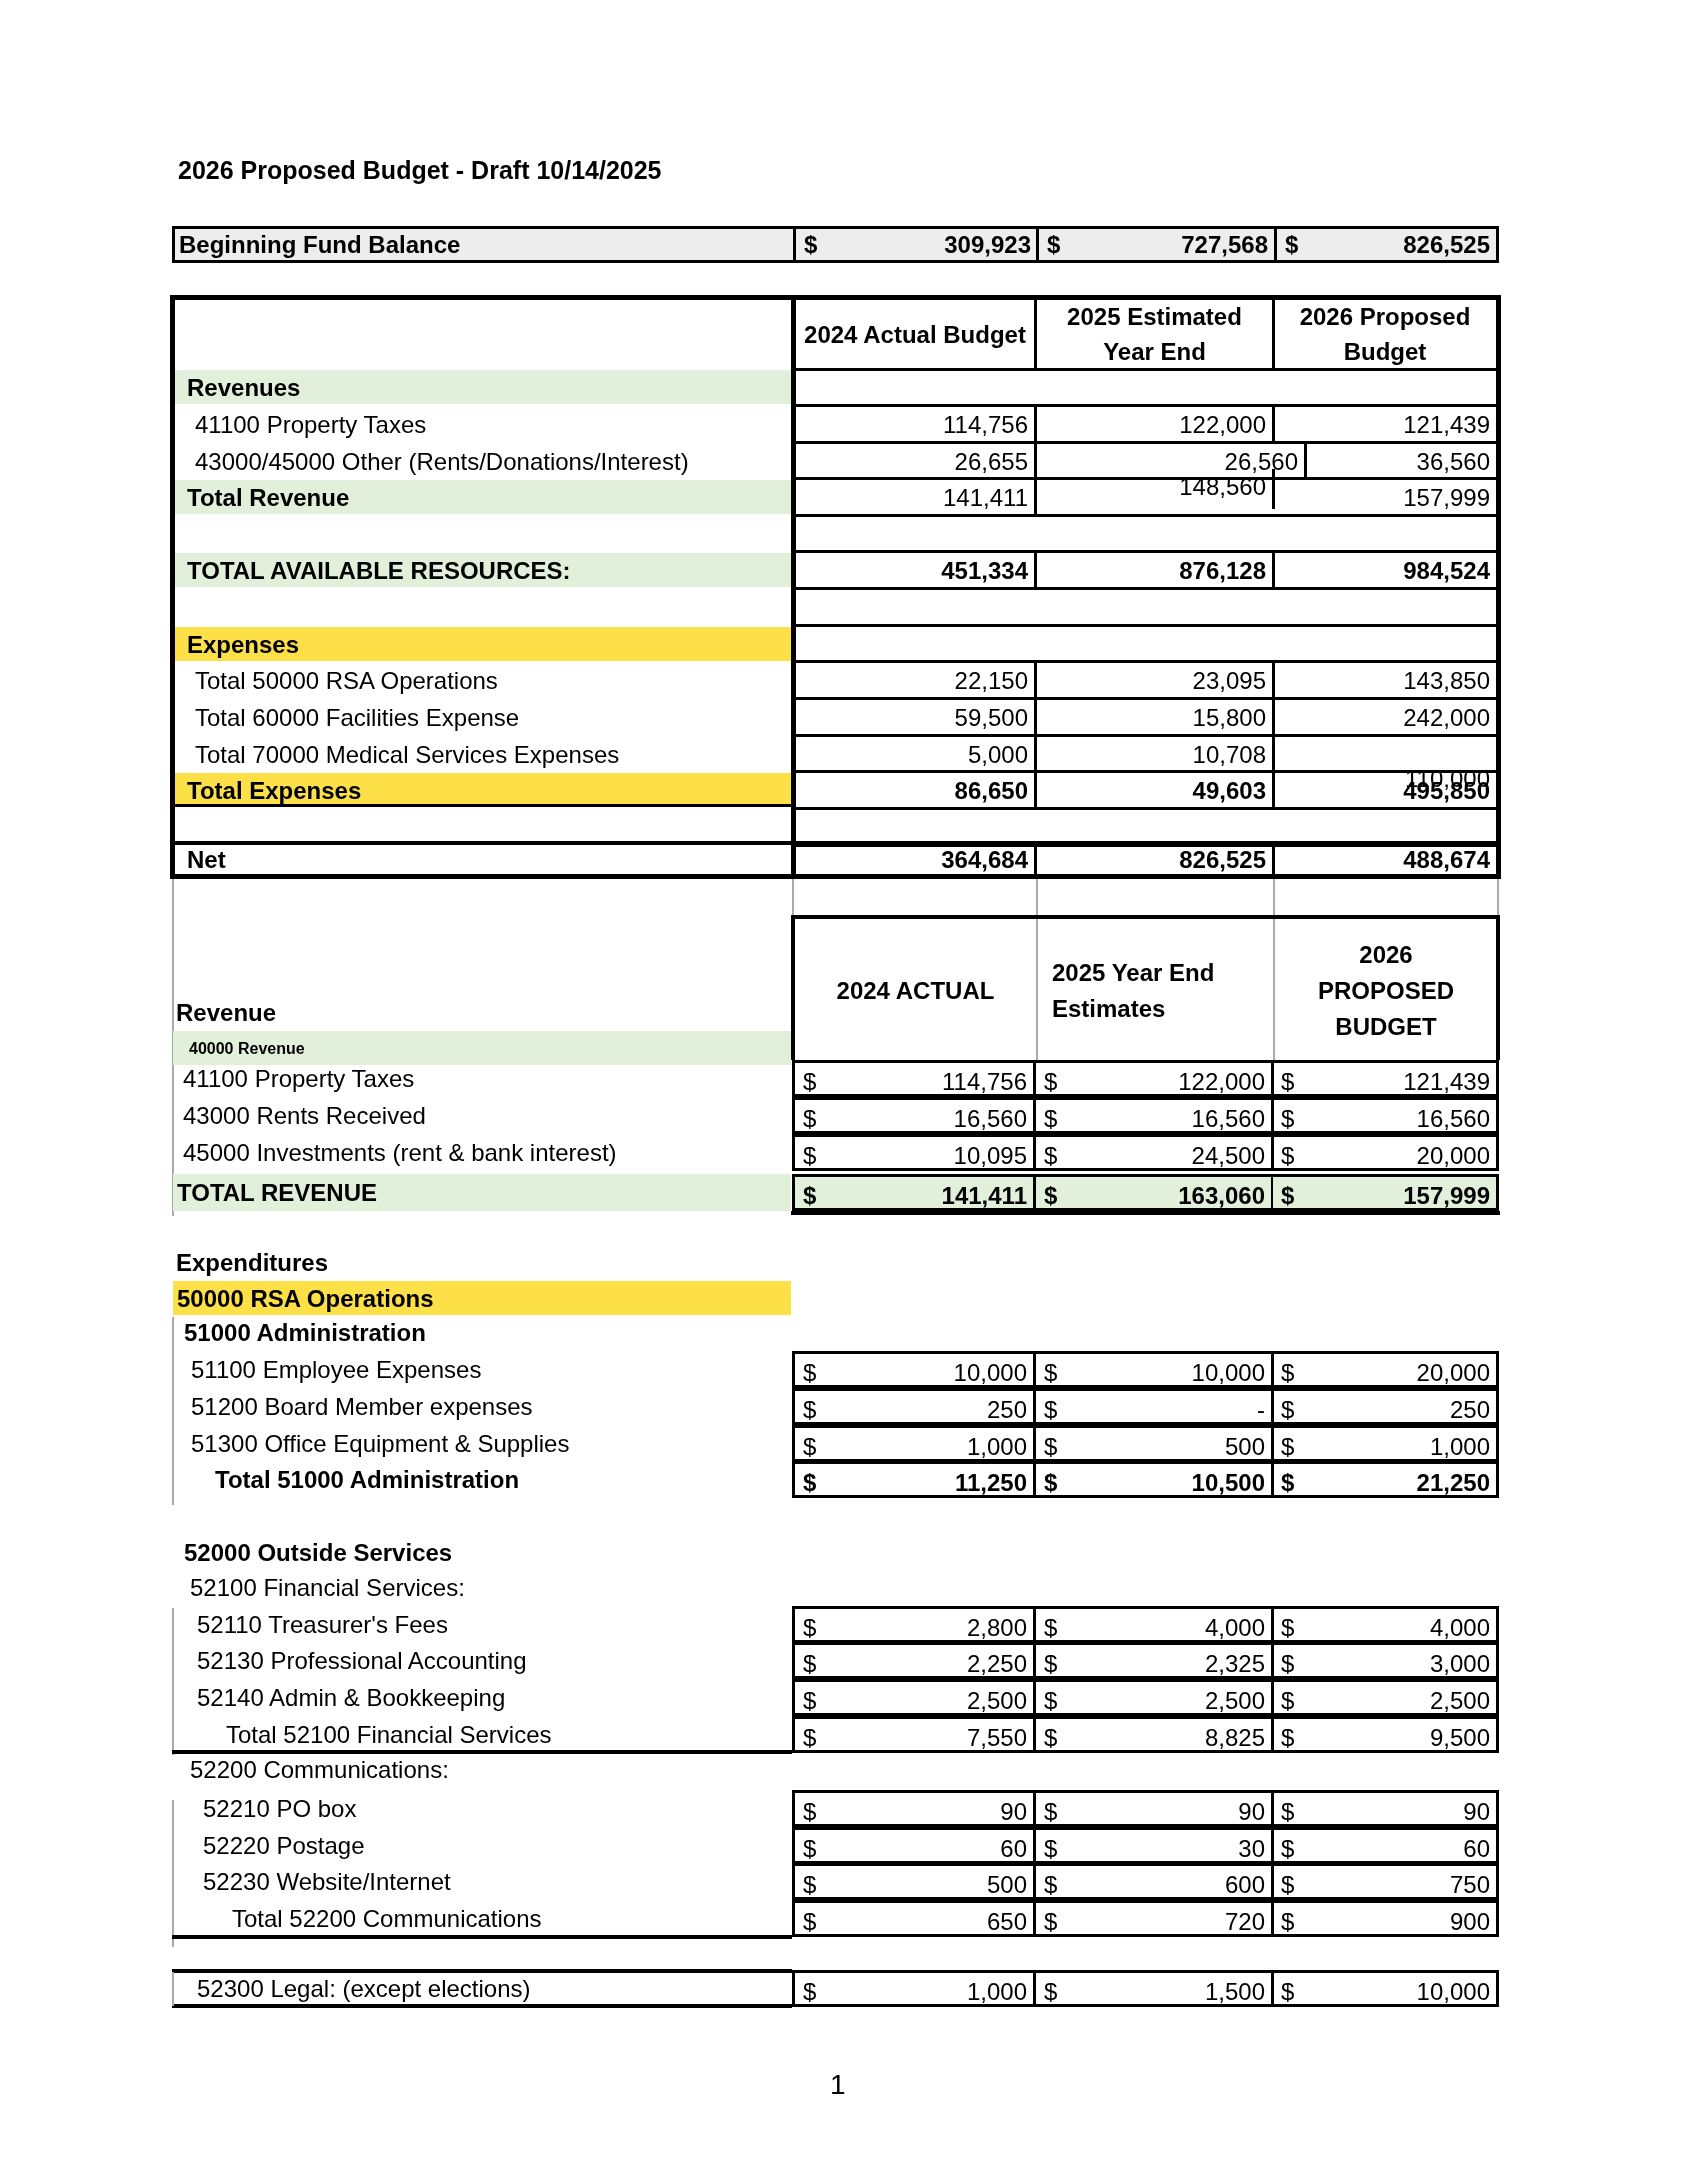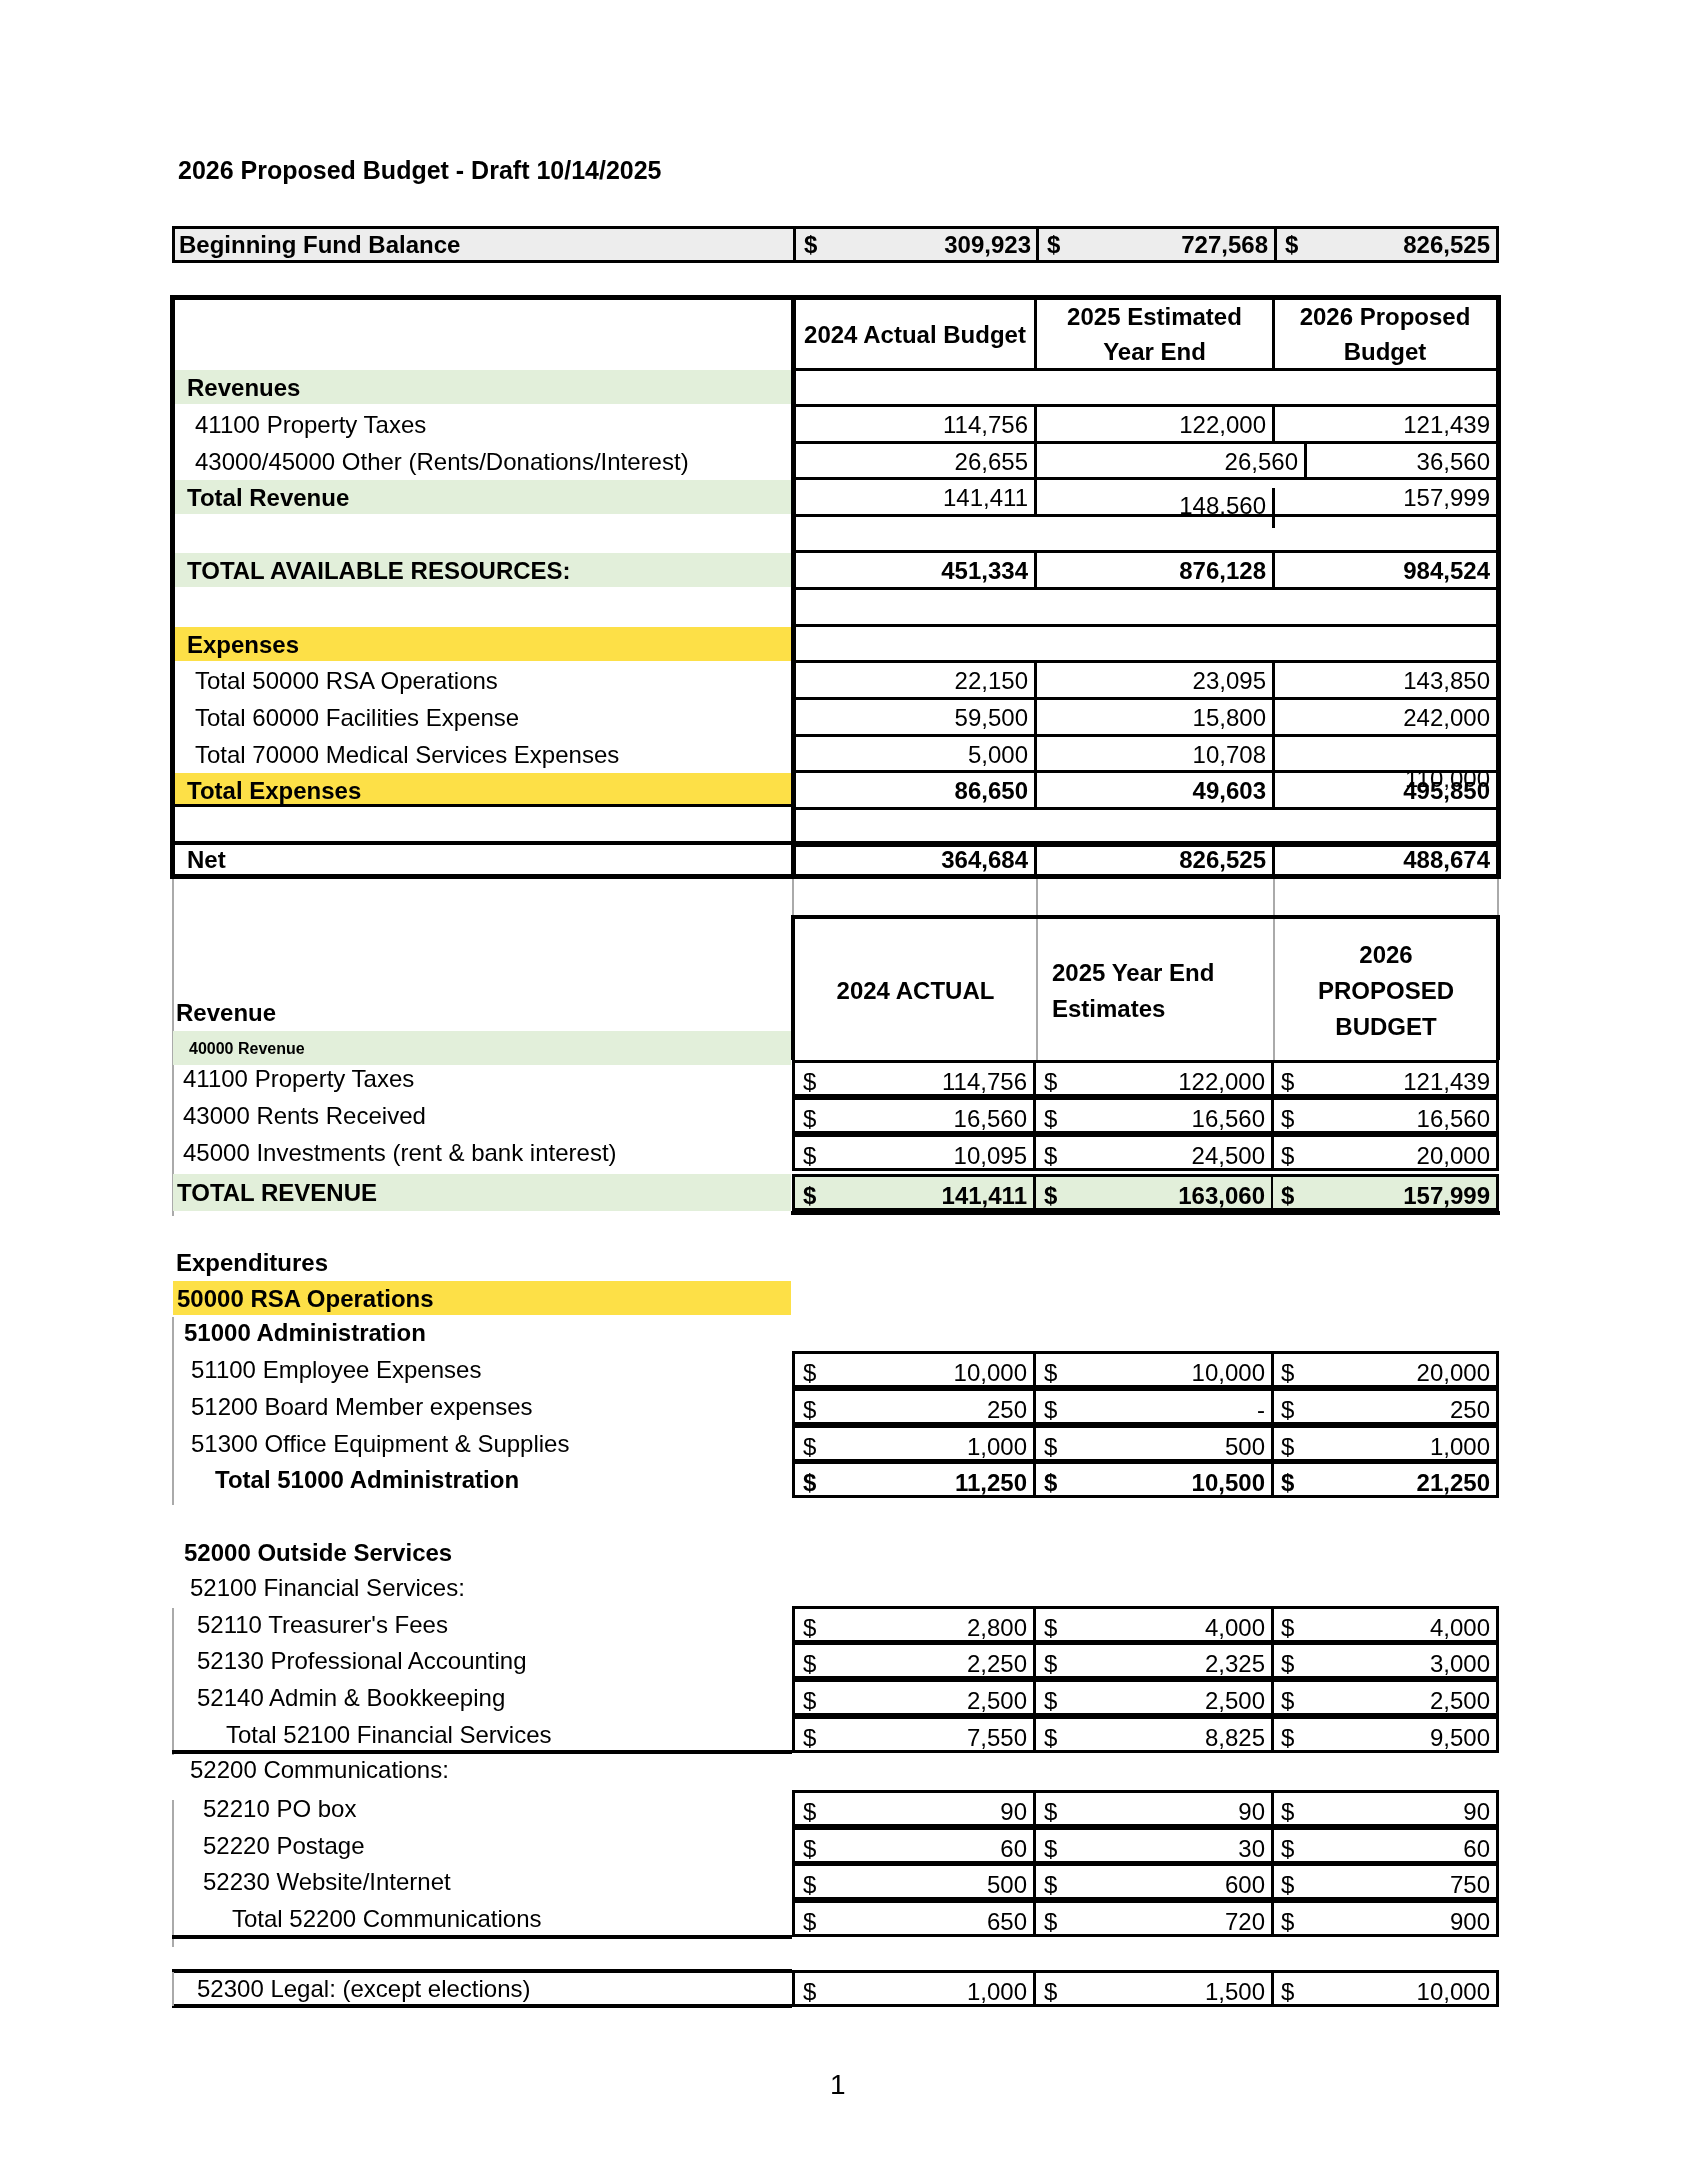--- a/index.html
+++ b/index.html
@@ -74,21 +74,21 @@
       <span class="num">26,560</span>
     </div>
     <div class="abs" style="left: 1274px; top: 444px; width: 222px; height: 34px; font-size: 24px; line-height: 36px; box-sizing: border-box;">
       <span class="num">36,560</span>
     </div>
     <div class="abs b green ind0" style="left: 175px; top: 480px; width: 616px; height: 34px; font-size: 24px; line-height: 36px; box-sizing: border-box; font-weight: bold;">Total Revenue</div>
     <div class="abs" style="left: 796px; top: 514px; width: 700px; height: 3px; background: rgb(0, 0, 0);"></div>
     <div class="abs" style="left: 796px; top: 480px; width: 241px; height: 34px; font-size: 24px; line-height: 36px; box-sizing: border-box; border-right: 3px solid rgb(0, 0, 0);">
       <span class="num">141,411</span>
     </div>
-    <div class="abs" style="left: 1037px; top: 488px; width: 238px; height: 40px; font-size: 24px; line-height: 36px; box-sizing: border-box; border-right: 3px solid rgb(0, 0, 0);">
+    <div class="abs" style="left: 1037px; top: 469px; width: 238px; height: 40px; font-size: 24px; line-height: 36px; box-sizing: border-box; border-right: 3px solid rgb(0, 0, 0);">
       <span class="num">148,560</span>
     </div>
     <div class="abs" style="left: 1274px; top: 480px; width: 222px; height: 34px; font-size: 24px; line-height: 36px; box-sizing: border-box;">
       <span class="num">157,999</span>
     </div>
     <div class="abs" style="left: 796px; top: 550px; width: 700px; height: 3px; background: rgb(0, 0, 0);"></div>
     <div class="abs b green ind0" style="left: 175px; top: 553px; width: 616px; height: 34px; font-size: 24px; line-height: 36px; box-sizing: border-box; font-weight: bold;">TOTAL AVAILABLE RESOURCES:</div>
     <div class="abs" style="left: 796px; top: 587px; width: 700px; height: 3px; background: rgb(0, 0, 0);"></div>
     <div class="abs" style="left: 796px; top: 553px; width: 241px; height: 34px; font-size: 24px; line-height: 36px; box-sizing: border-box; border-right: 3px solid rgb(0, 0, 0); font-weight: bold;">
       <span class="num">451,334</span>

